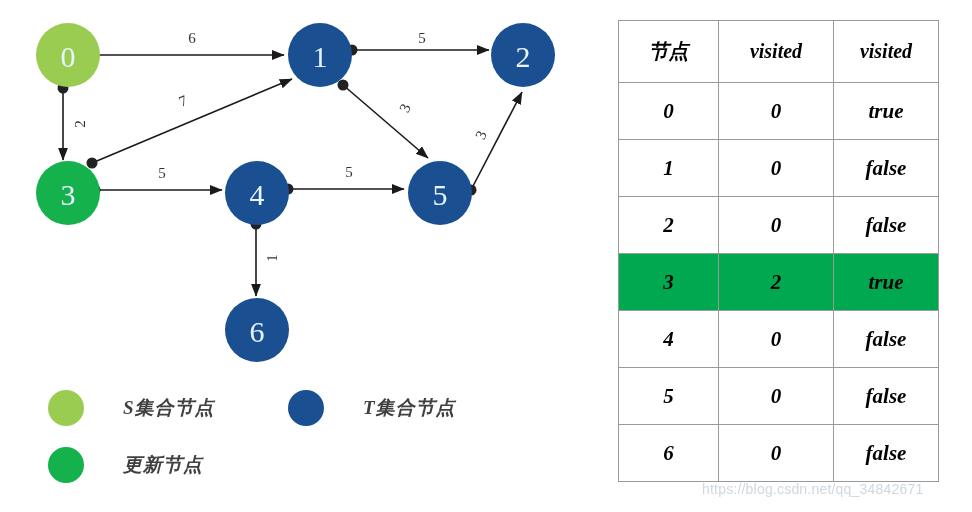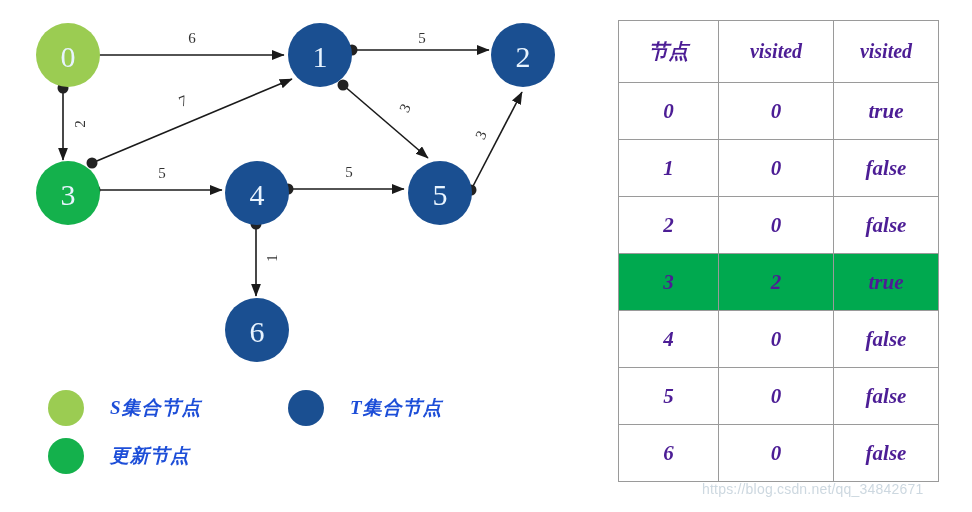--- a/index.html
+++ b/index.html
@@ -66,49 +66,49 @@
     display: flex;
     align-items: center;
   }
   .legend-swatch {
     width: 36px;
     height: 36px;
     border-radius: 50%;
     flex: 0 0 auto;
   }
   .legend-text {
-    margin-left: 26px;
+    margin-left: 39px;
     font-family: "Liberation Serif", "DejaVu Serif", serif;
     font-style: italic;
     font-weight: bold;
     font-size: 19px;
-    color: #1d4ed8;
+    color: #404040;
     white-space: nowrap;
     letter-spacing: 1px;
   }
   #legend-s  { left: 48px;  top: 0px; }
   #legend-t  { left: 288px; top: 0px; justify-content: center; }
-  #legend-u  { left: 48px;  top: 48px; }
+  #legend-u  { left: 48px;  top: 57px; }
 
   
   #state-table {
     position: absolute;
     left: 618px;
     top: 20px;
     width: 320px;
     border-collapse: collapse;
     table-layout: fixed;
   }
   #state-table td, #state-table th {
     border: 1px solid #9a9a9a;
     text-align: center;
     font-family: "Liberation Serif", "DejaVu Serif", serif;
     font-style: italic;
     font-weight: bold;
-    color: #4c1d95;
+    color: #000000;
     padding: 0;
   }
   #state-table thead th {
     height: 61px;
     font-size: 20px;
   }
   #state-table tbody td {
     height: 56px;
     font-size: 21px;
   }

